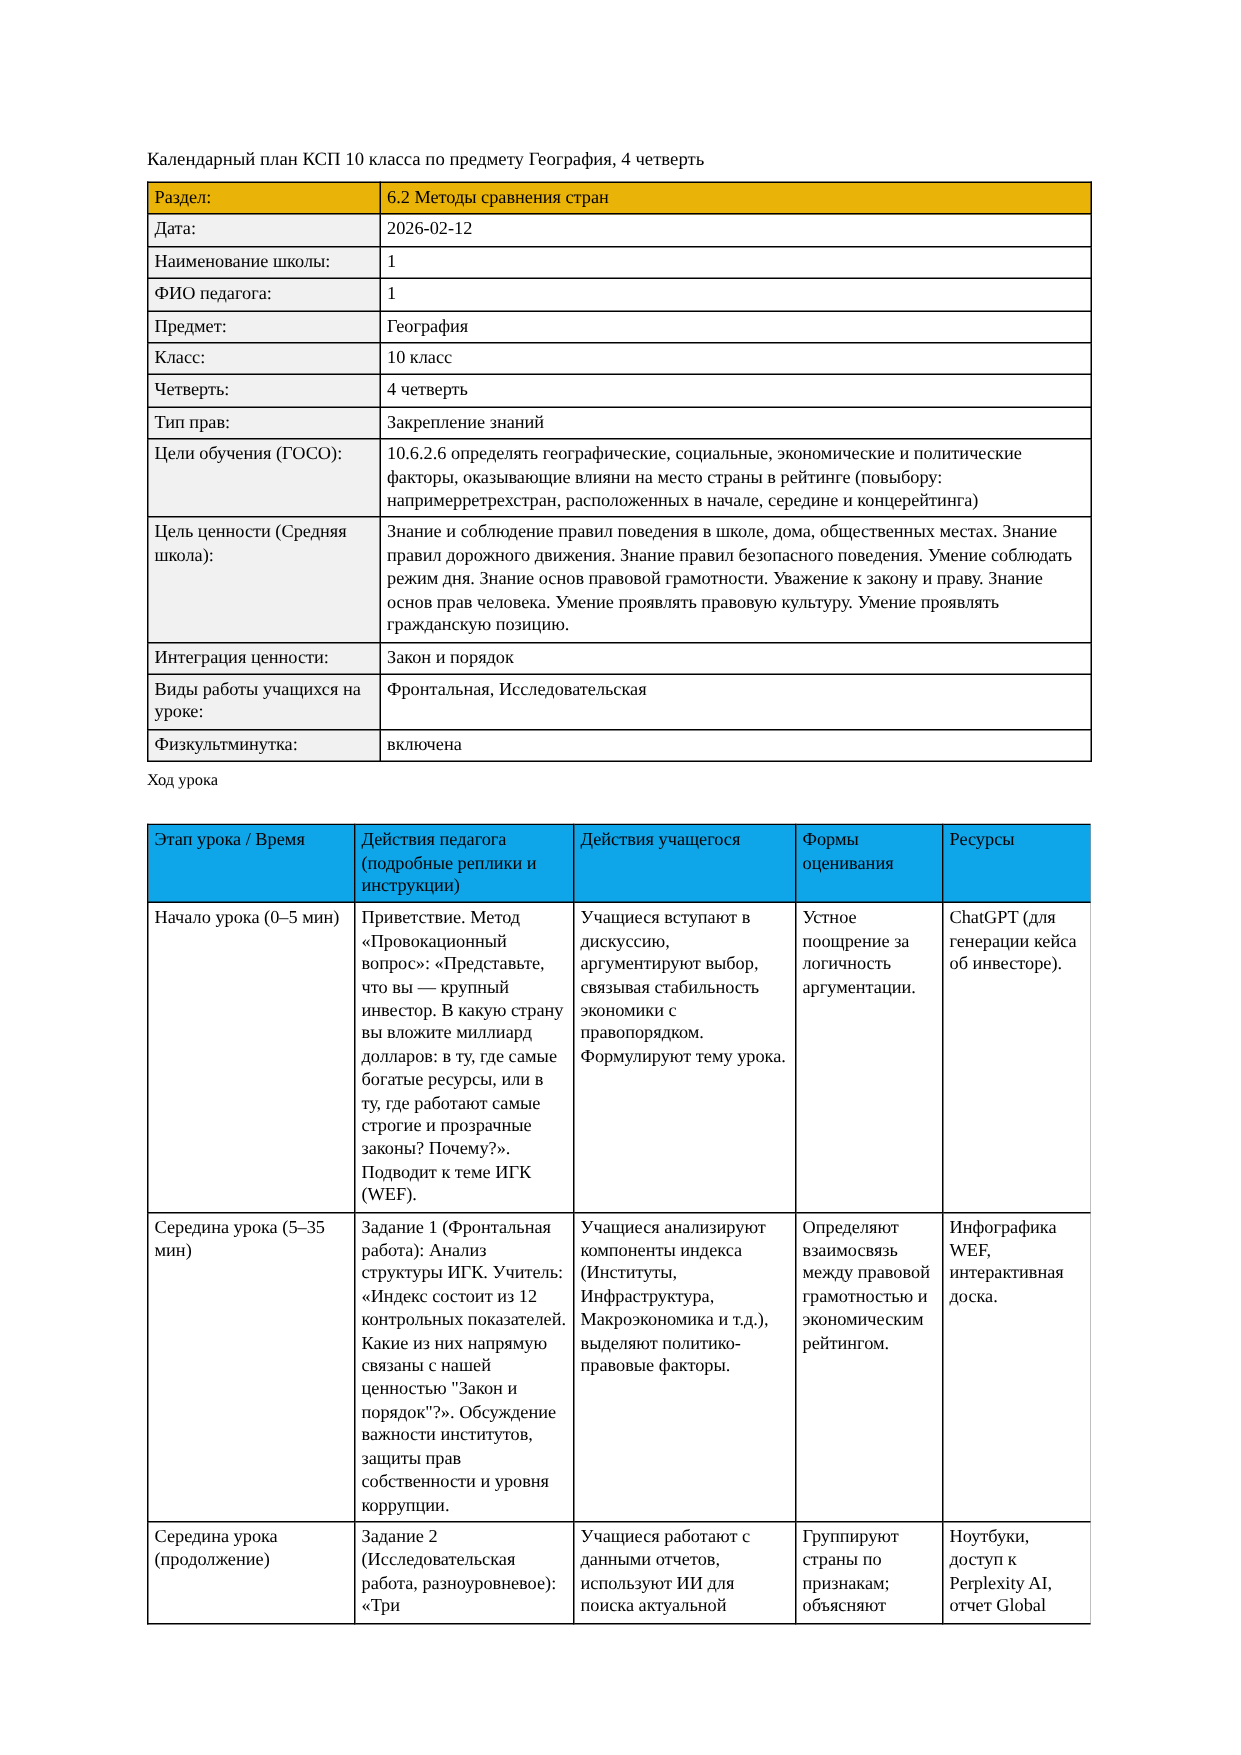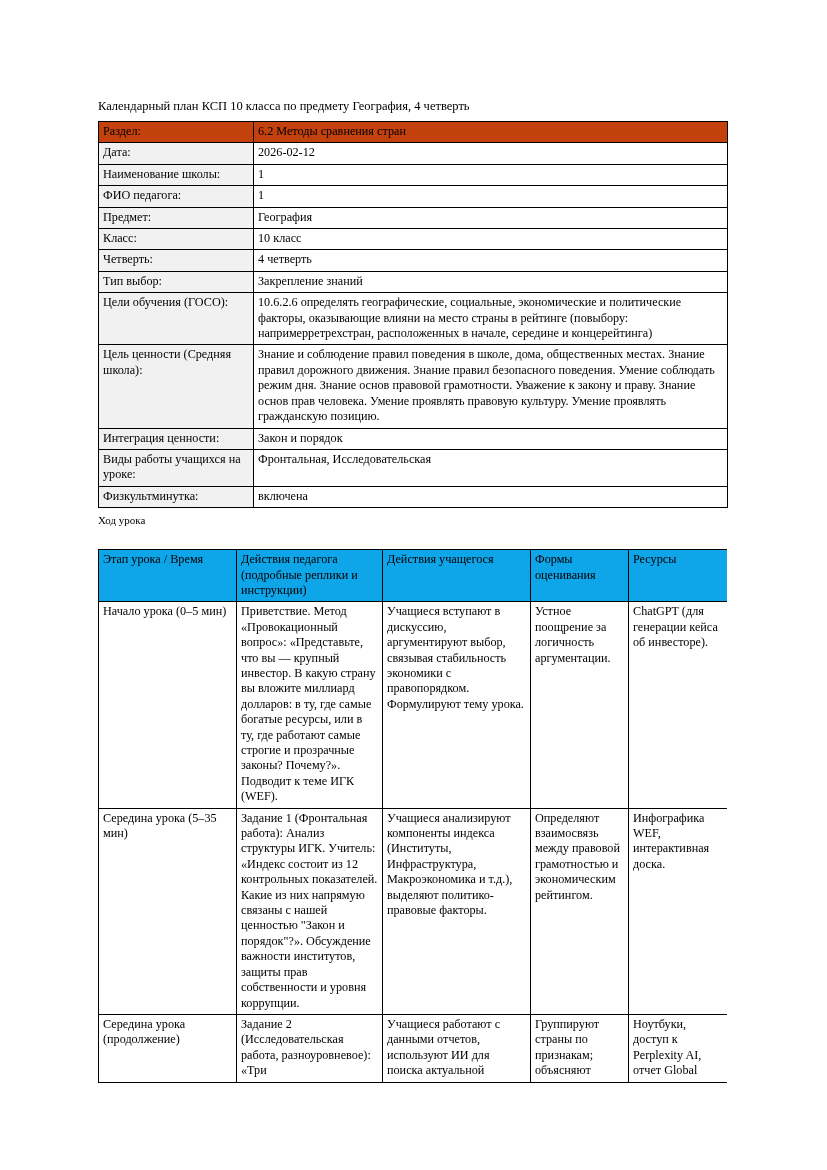--- a/index.html
+++ b/index.html
@@ -51,21 +51,21 @@
     overflow-wrap: break-word;
     hyphens: none;
   }
   
   .info-table col.c-label { width: 155px; }
   .info-table col.c-value { width: 474px; }
   .info-table td.label {
     background: #f1f1f1;
   }
   .info-table tr.shaded td {
-    background: #c2410c;
+    background: #eab308;
   }
   
   .flow-table col.c1 { width: 138px; }
   .flow-table col.c2 { width: 146px; }
   .flow-table col.c3 { width: 148px; }
   .flow-table col.c4 { width: 98px; }
   .flow-table col.c5 { width: 99px; }
   .flow-table thead td {
     background: #0ea5e9;
   }
@@ -109,21 +109,21 @@
         </tr>
         <tr>
           <td class="label">Класс:</td>
           <td>10 класс</td>
         </tr>
         <tr>
           <td class="label">Четверть:</td>
           <td>4 четверть</td>
         </tr>
         <tr>
-          <td class="label">Тип выбор:</td>
+          <td class="label">Тип прав:</td>
           <td>Закрепление знаний</td>
         </tr>
         <tr>
           <td class="label">Цели обучения (ГОСО):</td>
           <td>10.6.2.6 определять географические, социальные, экономические и политические факторы, оказывающие влияни на место страны в рейтинге (повыбору: например‌ретрехстран, расположенных в начале, середине и концерейтинга)</td>
         </tr>
         <tr>
           <td class="label">Цель ценности (Средняя школа):</td>
           <td>Знание и соблюдение правил поведения в школе, дома, общественных местах. Знание правил дорожного движения. Знание правил безопасного поведения. Умение соблюдать режим дня. Знание основ правовой грамотности. Уважение к закону и праву. Знание основ прав человека. Умение проявлять правовую культуру. Умение проявлять гражданскую позицию.</td>
         </tr>

